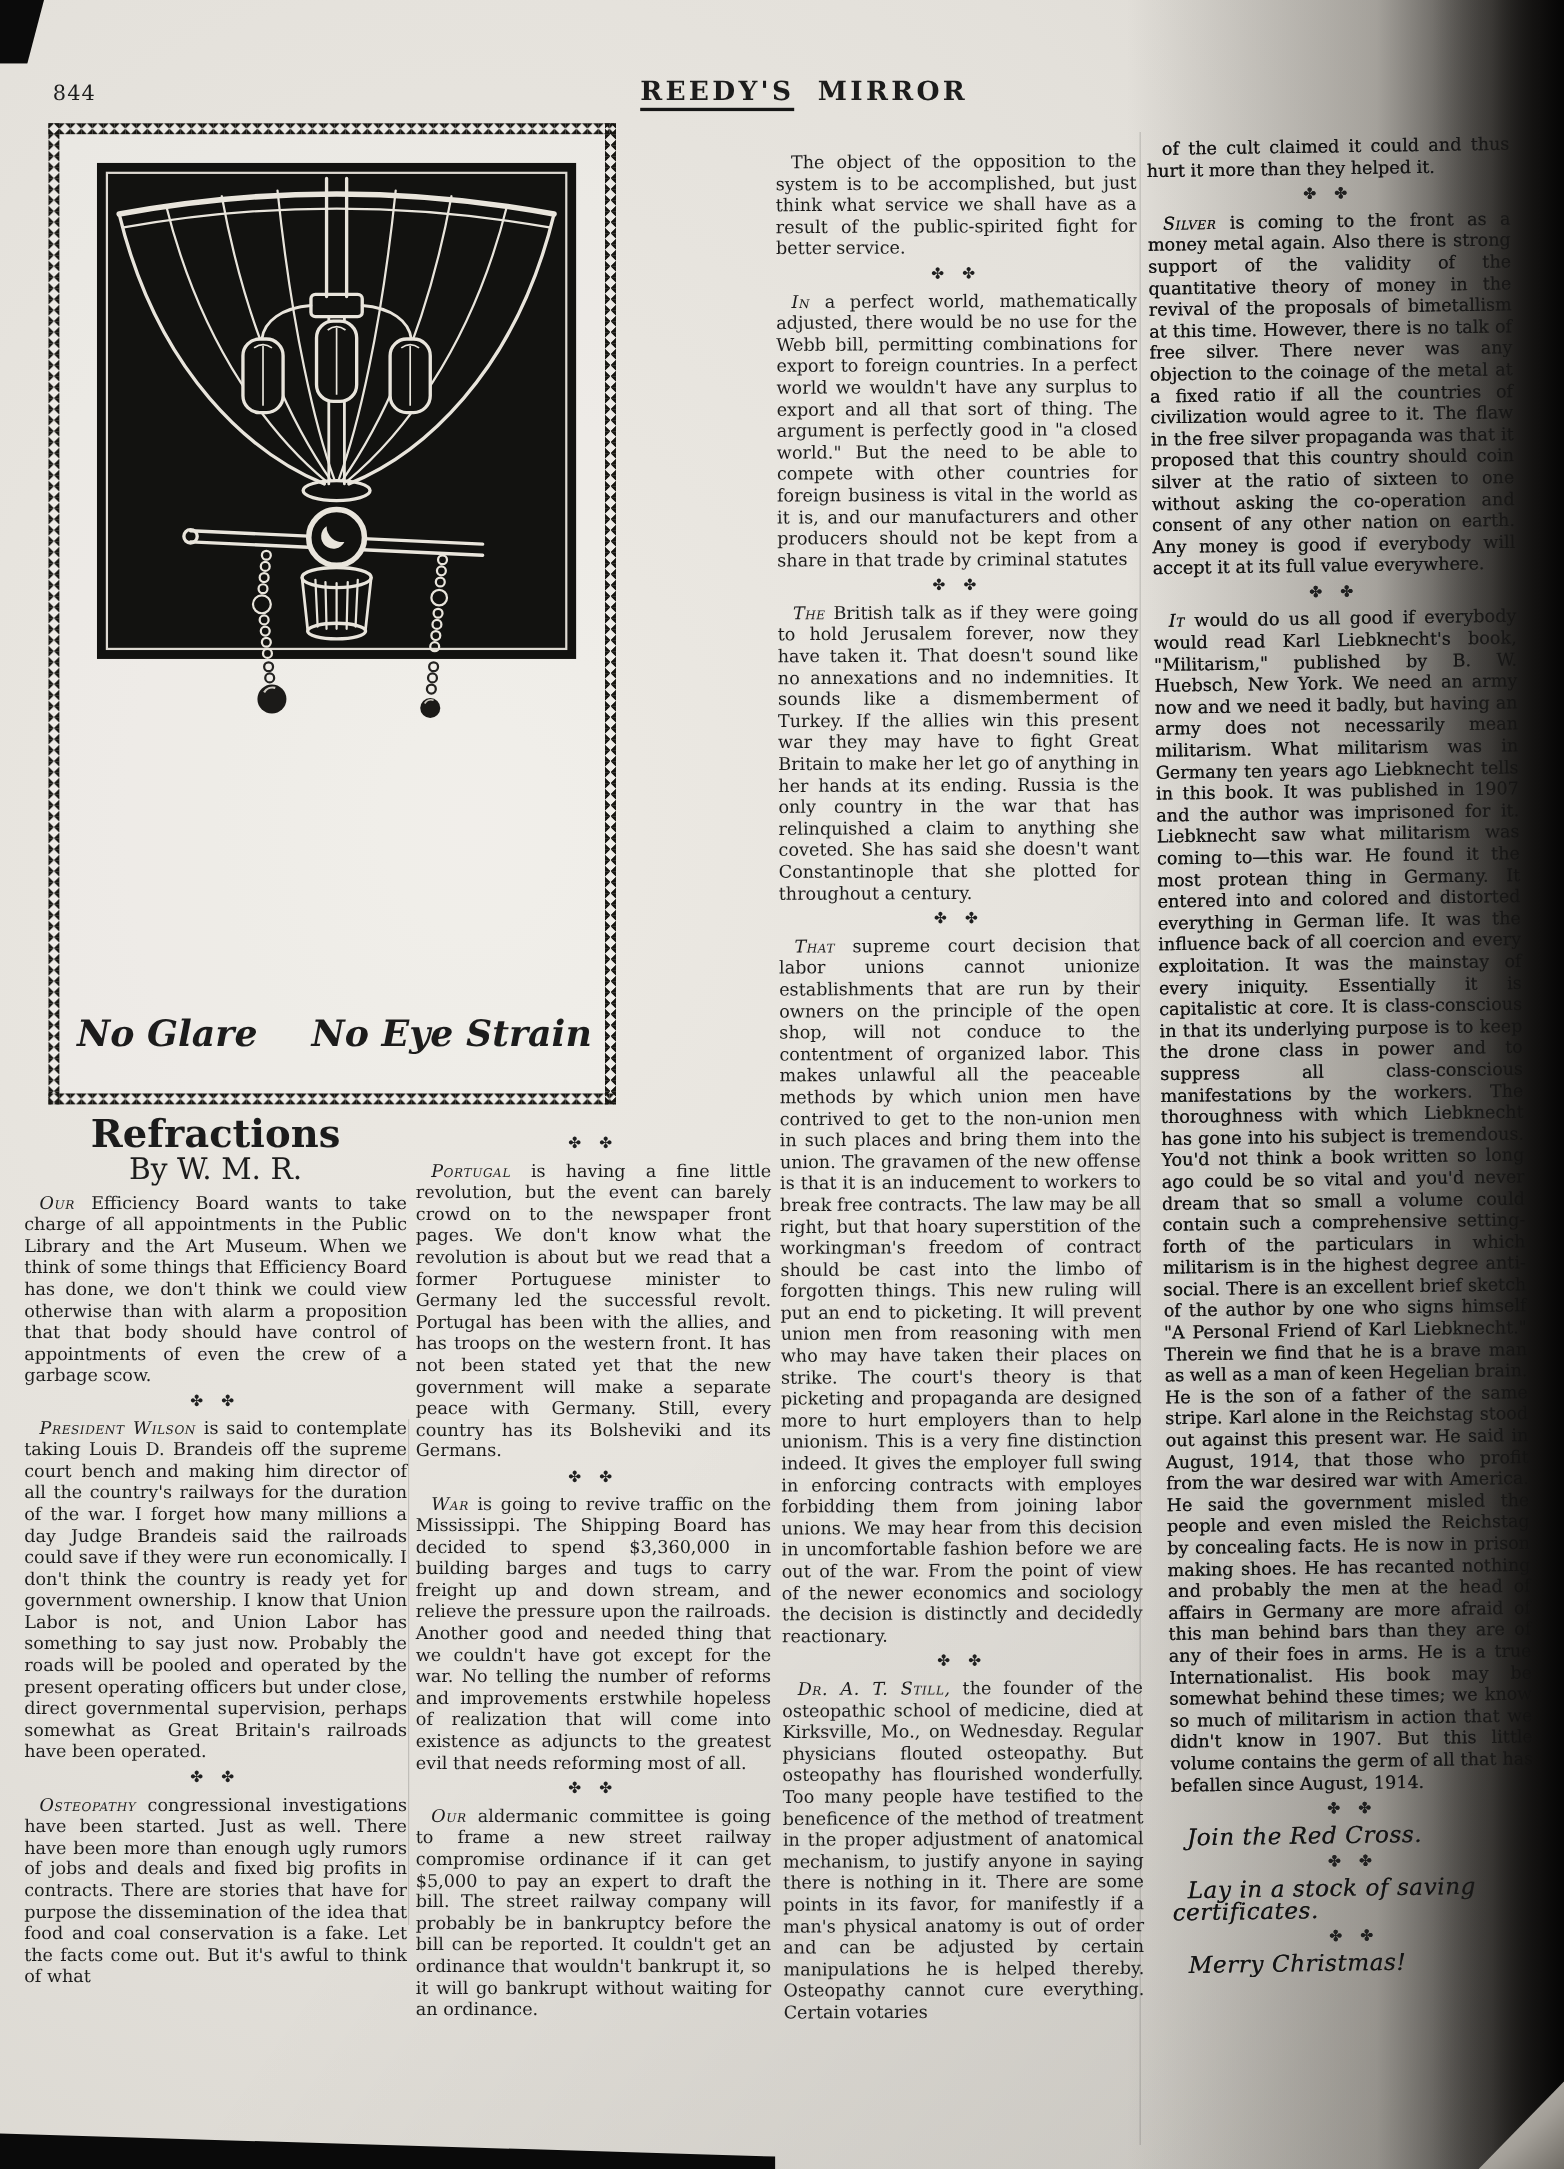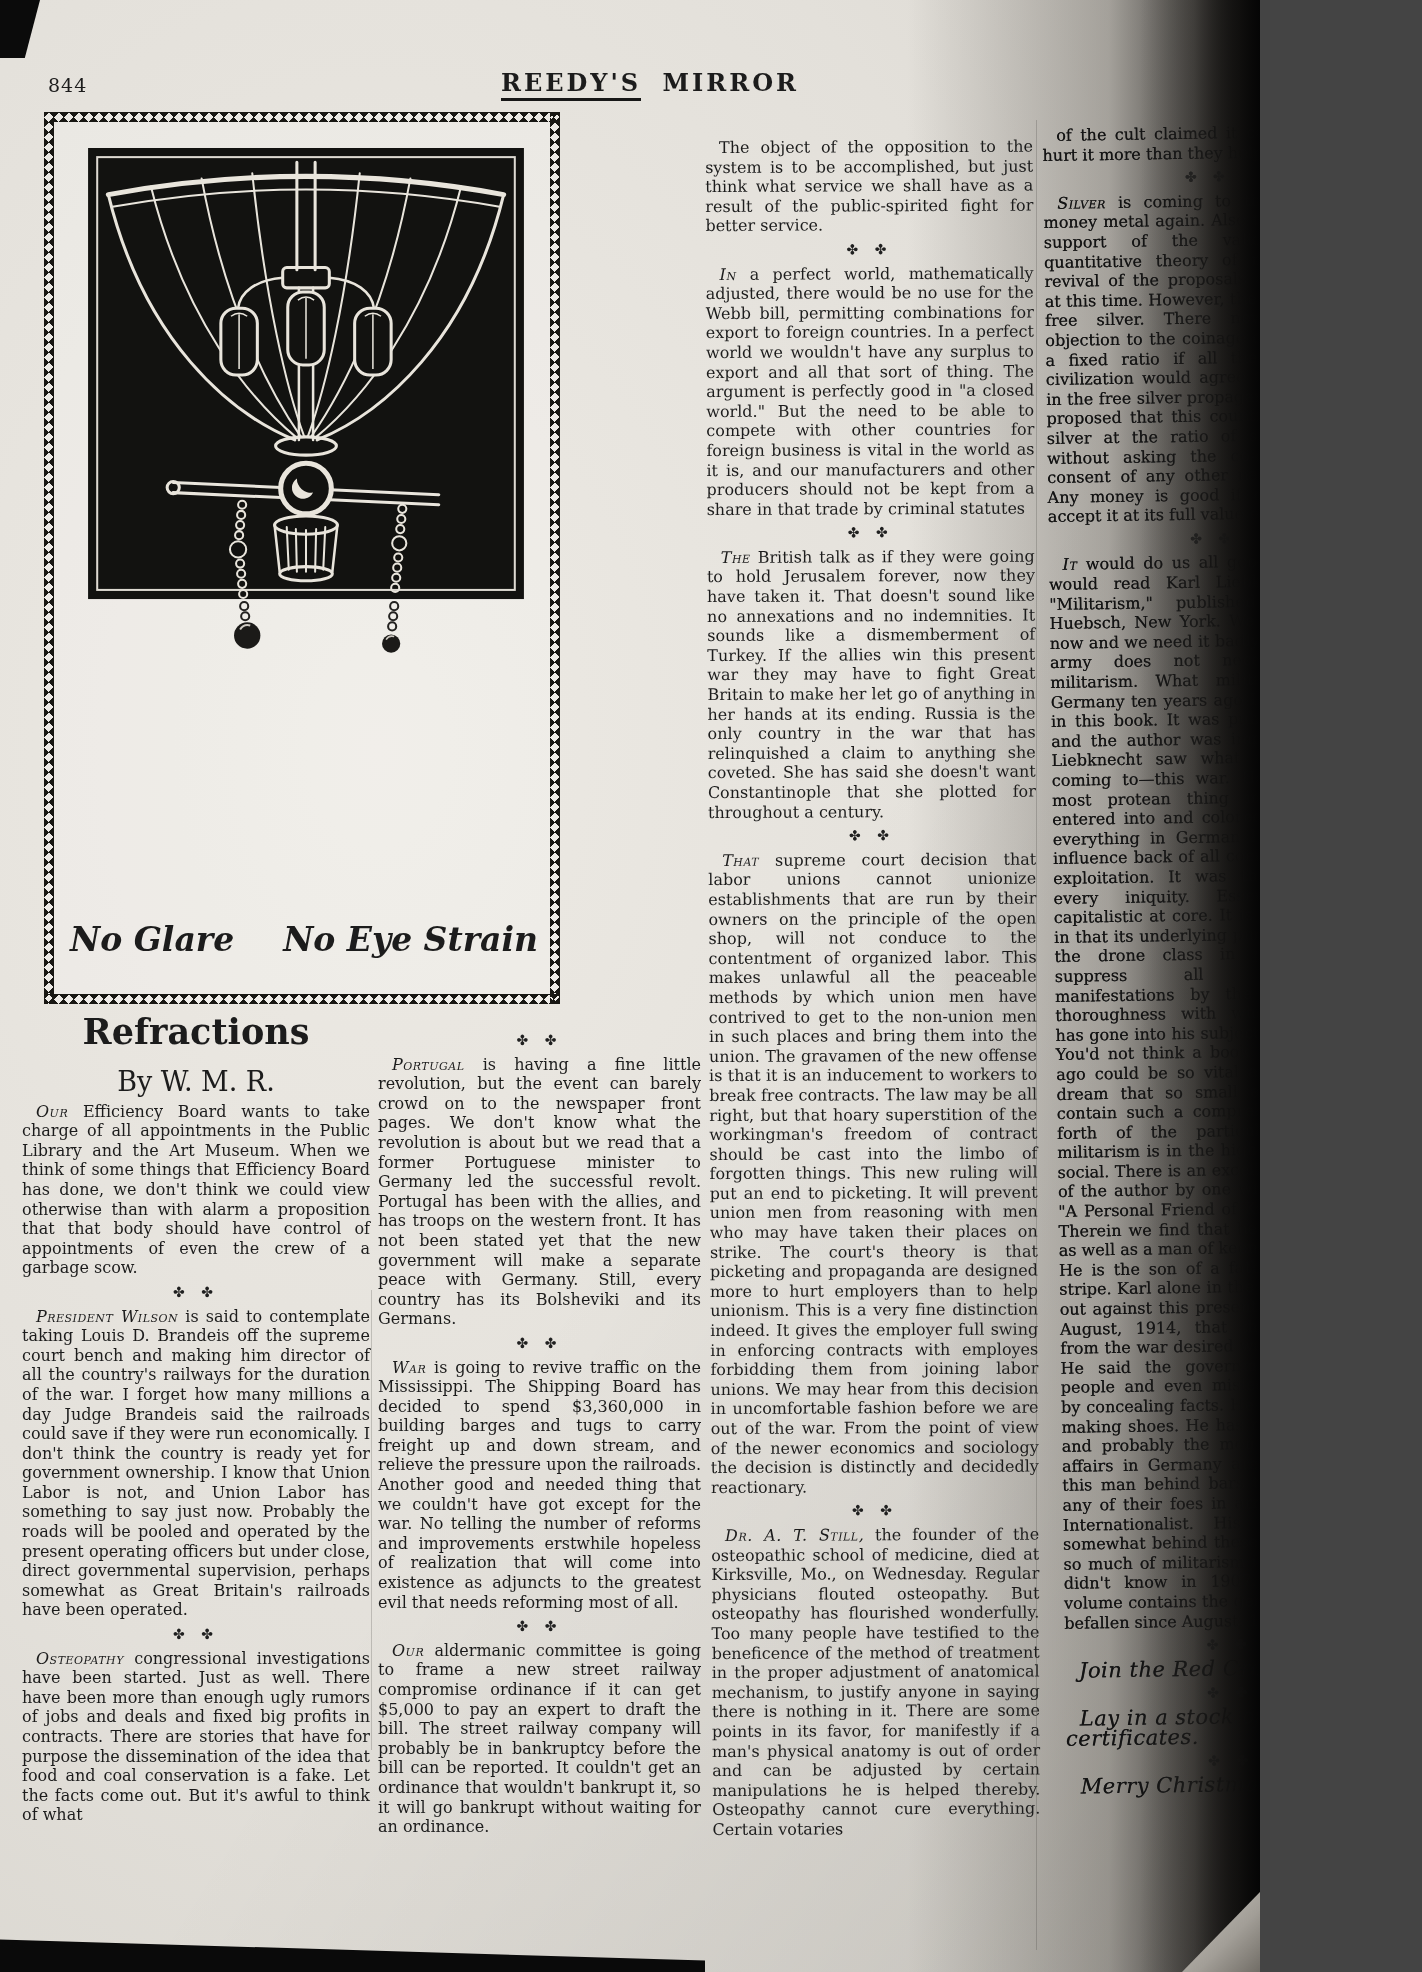--- a/index.html
+++ b/index.html
@@ -1,17 +1,17 @@
 <!DOCTYPE html>
 <html lang="en"><head>
 <meta charset="utf-8">
 <style>
   html,body{margin:0;padding:0;background:#444;}
   .page{
-    position:relative;width:1260px;height:1972px;overflow:hidden;
+    position:relative;width:1422px;height:1972px;overflow:hidden;
     font-family:"DejaVu Serif","Liberation Serif",serif;color:#1c1c1c;
     background:
       linear-gradient(to right, rgba(0,0,0,0) 0%, rgba(0,0,0,0) 72%, rgba(70,66,60,.38) 88%, rgba(28,26,24,.88) 96.5%, #060606 100%),
       linear-gradient(to bottom right, rgba(0,0,0,0) 55%, rgba(0,0,0,.10) 100%),
       radial-gradient(ellipse at 30% 38%, #edeae4 0%, #e3e0da 55%, #d5d2cb 100%);
   }
   .page *{box-sizing:border-box;}
   
   .page-number{position:absolute;left:48px;top:74px;font-size:19px;letter-spacing:1px;}
   .masthead{position:absolute;left:0;right:-40px;top:68px;text-align:center;
@@ -36,21 +36,21 @@
   
   .col{position:absolute;text-align:justify;font-size:16px;line-height:19.6px;}
   .col p{margin:0 0 2px 0;text-indent:14px;}
   .lead{font-variant:small-caps;letter-spacing:.5px;font-style:italic;}
   .divider{text-align:center;font-size:14px;letter-spacing:6px;margin:5px 0 4px 0;color:#1f1f1f;text-indent:0;}
   .col-1{left:22px;top:1012px;width:348px;}
   .col-2{left:378px;top:1026px;width:323px;}
   .col-3{left:705px;top:138px;width:328px;transform:rotate(-.25deg);transform-origin:top left;}
   .col-4{left:1042px;top:126px;width:330px;transform:rotate(-.85deg);transform-origin:top left;
          color:#131313;text-shadow:.25px 0 0 #2a2a2a;}
-  .refractions-title{text-align:center;font-size:35px;line-height:40px;margin:0 0 20px 0;}
+  .refractions-title{text-align:center;font-size:35px;line-height:40px;margin:0 0 2px 0;}
   .refractions-byline{text-align:center;font-size:27px;font-weight:normal;margin:0 0 10px 0;}
   .closing-line{font-style:italic;font-size:21px;margin:2px 0 2px 26px;text-indent:0;text-align:left;letter-spacing:.5px;}
   
   .rule{position:absolute;width:1px;background:rgba(50,48,45,.22);}
   .rule-a{left:371px;top:1290px;height:460px;}
   .rule-b{left:1036px;top:120px;height:1830px;}
   
   .artifact{position:absolute;pointer-events:none;}
   .corner-top-left{left:0;top:0;width:40px;height:58px;background:#0b0b0b;
     clip-path:polygon(0 0,100% 0,62% 100%,0 100%);}

